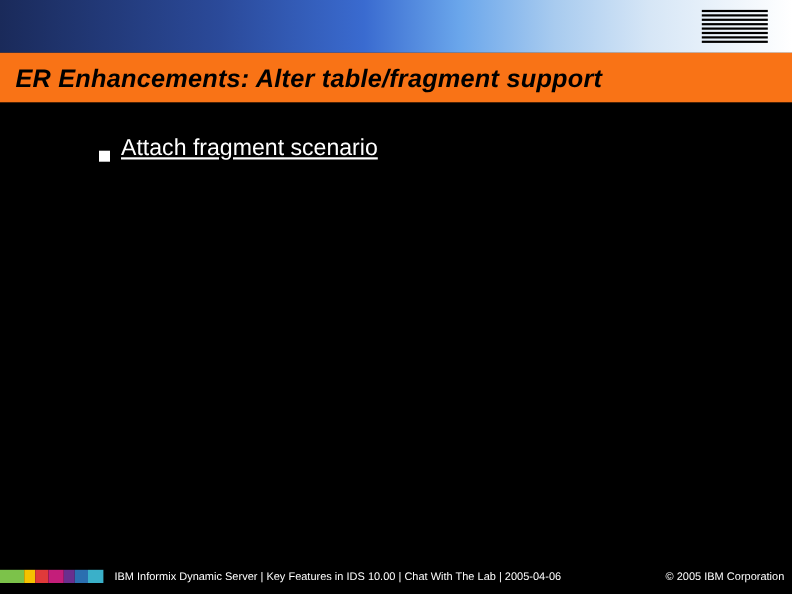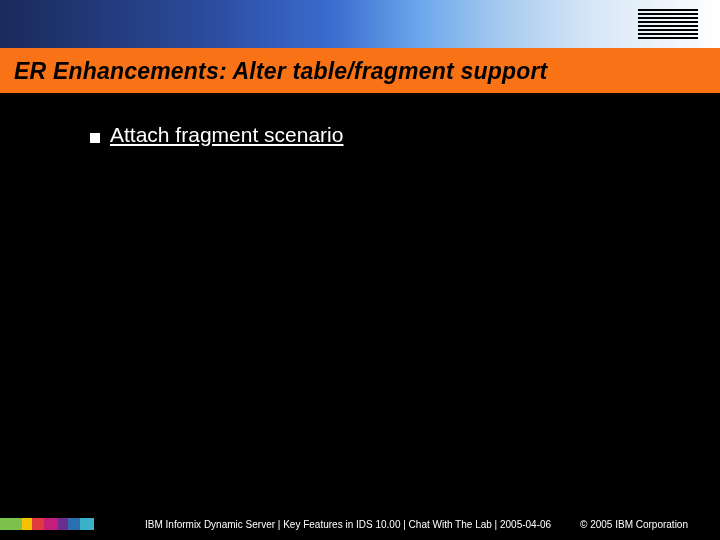--- a/index.html
+++ b/index.html
@@ -6,38 +6,38 @@
   body { width: 720px; height: 540px; background: #000; font-family: Arial, Helvetica, sans-serif; overflow: hidden; position: relative; }
 
   .header-banner { width: 100%; height: 48px; background: linear-gradient(90deg, #1a2a5a 0%, #2b4a9a 28%, #3a6bd0 46%, #6aa6eb 58%, #a8cbef 70%, #d6e6f6 82%, #ffffff 100%); display: flex; justify-content: flex-end; align-items: center; padding-right: 22px; }
   .ibm-logo { display: flex; flex-direction: column; gap: 2px; }
   .ibm-logo .bar { width: 60px; height: 2px; background: #000; }
 
   .title-bar { background: #f97316; padding: 10px 14px 8px; }
   .title-text { font-size: 23px; font-weight: bold; font-style: italic; color: #000; letter-spacing: 0.2px; }
 
   .content { padding: 30px 60px 0 90px; color: #fff; }
-  .bullet-row { display: flex; align-items: center; gap: 10px; margin-bottom: 14px; }
+  .bullet-row { display: flex; align-items: flex-end; gap: 10px; margin-bottom: 14px; }
   .bullet-square { width: 10px; height: 10px; background: #fff; flex: 0 0 auto; margin-top: 6px; }
   .subheading { font-size: 21px; text-decoration: underline; }
   .body-text { font-size: 15px; line-height: 1.35; margin-left: 20px; max-width: 540px; }
 
   .footer { position: absolute; left: 0; right: 0; bottom: 8px; height: 16px; display: flex; align-items: center; }
   .color-strip { display: flex; height: 12px; margin-right: 10px; }
   .color-strip span { display: block; height: 12px; }
   .c0 { width: 22px; background: #7cc24a; }
   .c1 { width: 10px; background: #f6c200; }
   .c2 { width: 12px; background: #e03a3a; }
   .c3 { width: 14px; background: #c41e7a; }
   .c4 { width: 10px; background: #6a2f8e; }
   .c5 { width: 12px; background: #2b6fb0; }
   .c6 { width: 14px; background: #3ab0c9; }
   .page-num { position: absolute; left: 6px; bottom: 12px; font-size: 10px; color: #000; background: transparent; }
-  .footer-text { font-size: 10px; color: #fff; white-space: nowrap; margin-left: 41px; }
-  .footer-right { position: absolute; right: 32px; font-size: 10px; color: #fff; }
+  .footer-text { font-size: 10px; color: #fff; white-space: nowrap; }
+  .footer-right { position: absolute; right: 7px; font-size: 10px; color: #fff; }
 </style>
 </head>
 <body>
 
 <div class="header-banner">
   <div class="ibm-logo" aria-label="IBM">
     <div class="bar"></div>
       <div class="bar"></div>
       <div class="bar"></div>
       <div class="bar"></div>

